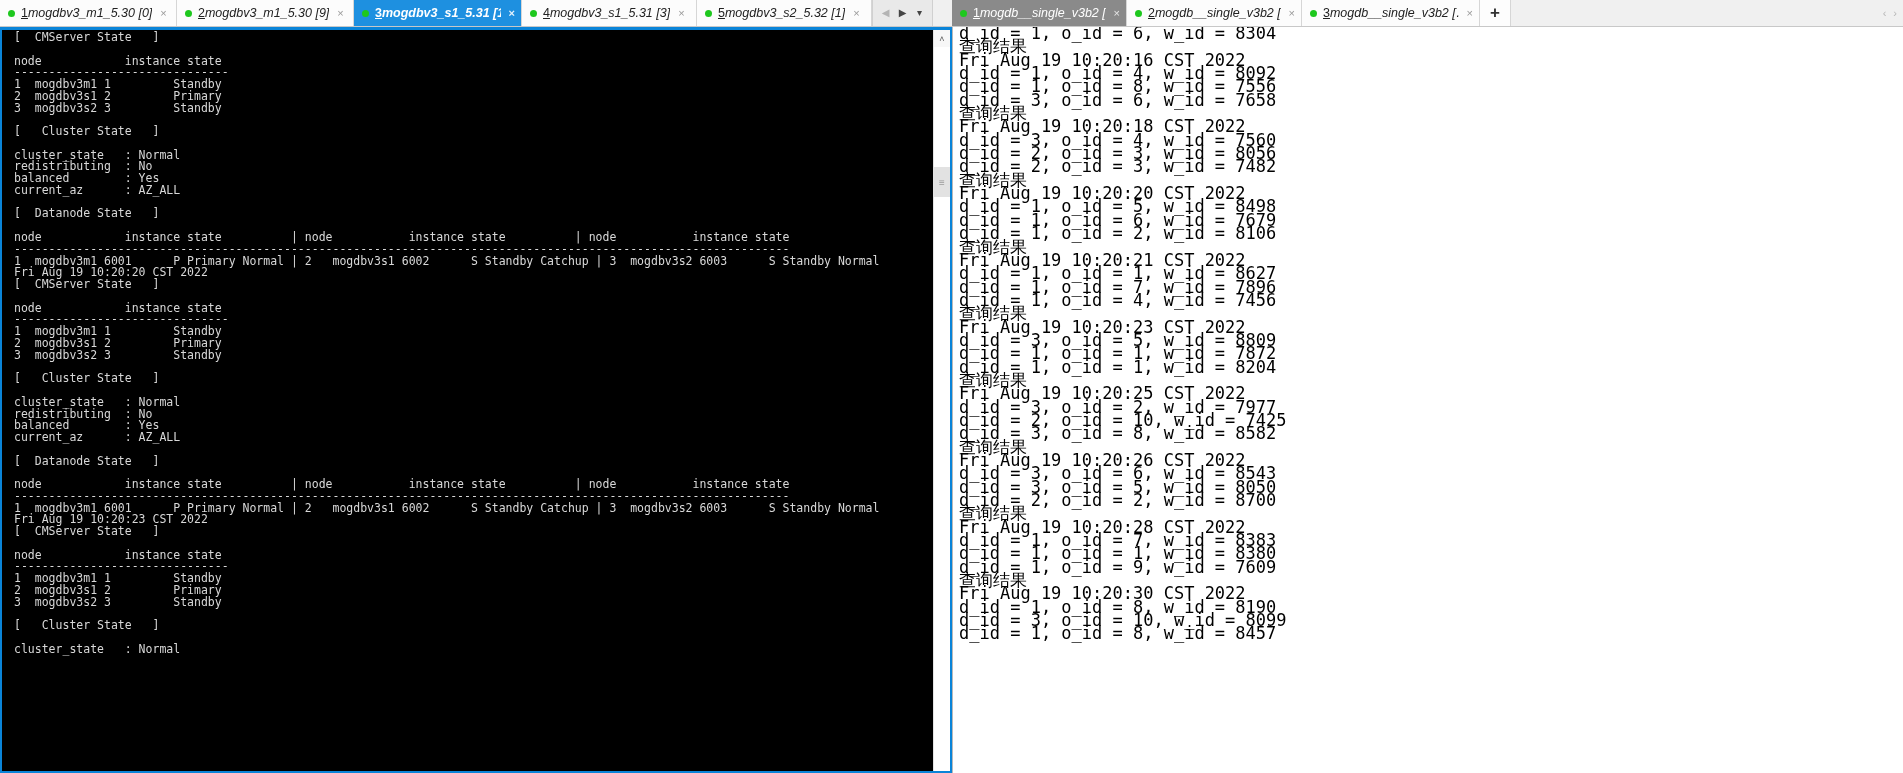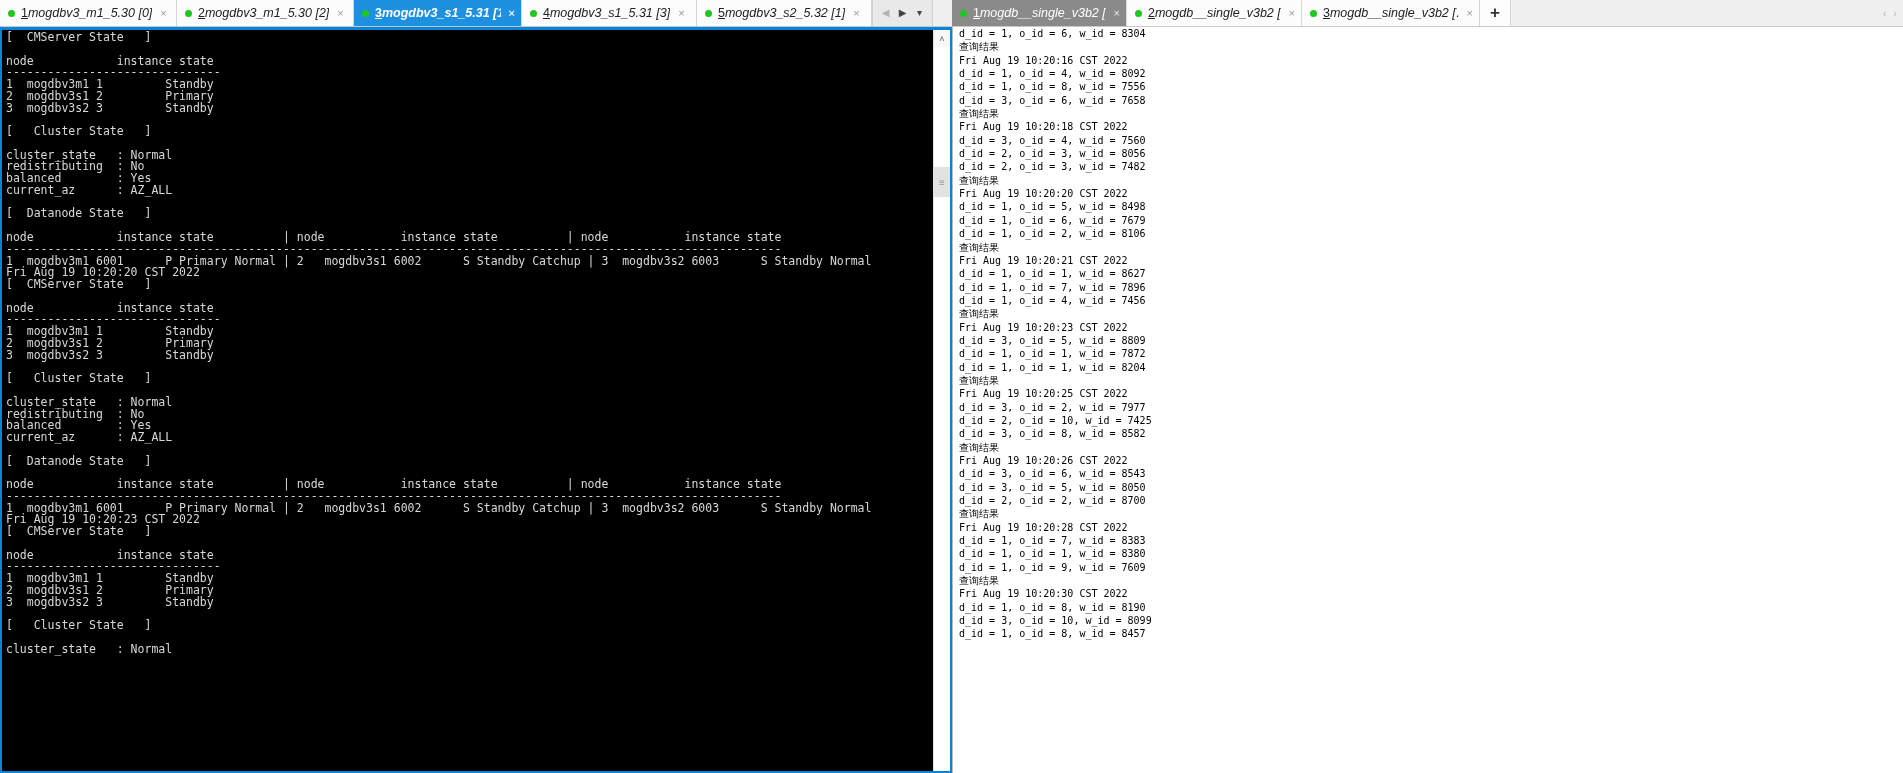--- a/index.html
+++ b/index.html
@@ -157,21 +157,21 @@
     overflow: hidden;
   }
   .term {
     flex: 1;
     background: #000;
     color: #d8d8d8;
     font-family: "DejaVu Sans Mono", "Liberation Mono", monospace;
     font-size: 11.5px;
     line-height: 11.77px;
     letter-spacing: 0px;
-    padding: 2px 0 0 4px;
+    padding: 2px 0 0 12px;
     white-space: pre;
     overflow: hidden;
   }
 
   
   .wsb {
     width: 17px;
     min-width: 17px;
     background: #ffffff;
     border-left: 1px solid #e3e3e3;
@@ -207,21 +207,21 @@
     background: #ffffff;
     border-left: 1px solid #b9b9b9;
     position: relative;
     display: flex;
     overflow: hidden;
   }
   .log {
     flex: 1;
     color: #000000;
     font-family: "DejaVu Sans Mono", "Liberation Mono", monospace;
-    font-size: 10px;
+    font-size: 17px;
     line-height: 13.35px;
     white-space: pre;
     padding: 0 0 0 6px;
     overflow: hidden;
   }
 </style>
 </head>
 <body>
 
 <div id="app">
@@ -231,21 +231,21 @@
     <div class="tabgroup left">
       <div class="tab inactive tab-w1">
         <span class="dot"></span>
         <span class="tnum">1</span>
         <span class="tlabel"> mogdbv3_m1_5.30 [0]</span>
         <span class="closex">×</span>
       </div>
       <div class="tab inactive tab-w2">
         <span class="dot"></span>
         <span class="tnum">2</span>
-        <span class="tlabel"> mogdbv3_m1_5.30 [2]</span>
+        <span class="tlabel"> mogdbv3_m1_5.30 [9]</span>
         <span class="closex">×</span>
       </div>
       <div class="tab active-blue tab-w3">
         <span class="dot"></span>
         <span class="tnum">3</span>
         <span class="tlabel"> mogdbv3_s1_5.31 [1]</span>
         <span class="closex">×</span>
       </div>
       <div class="tab inactive tab-w4">
         <span class="dot"></span>

